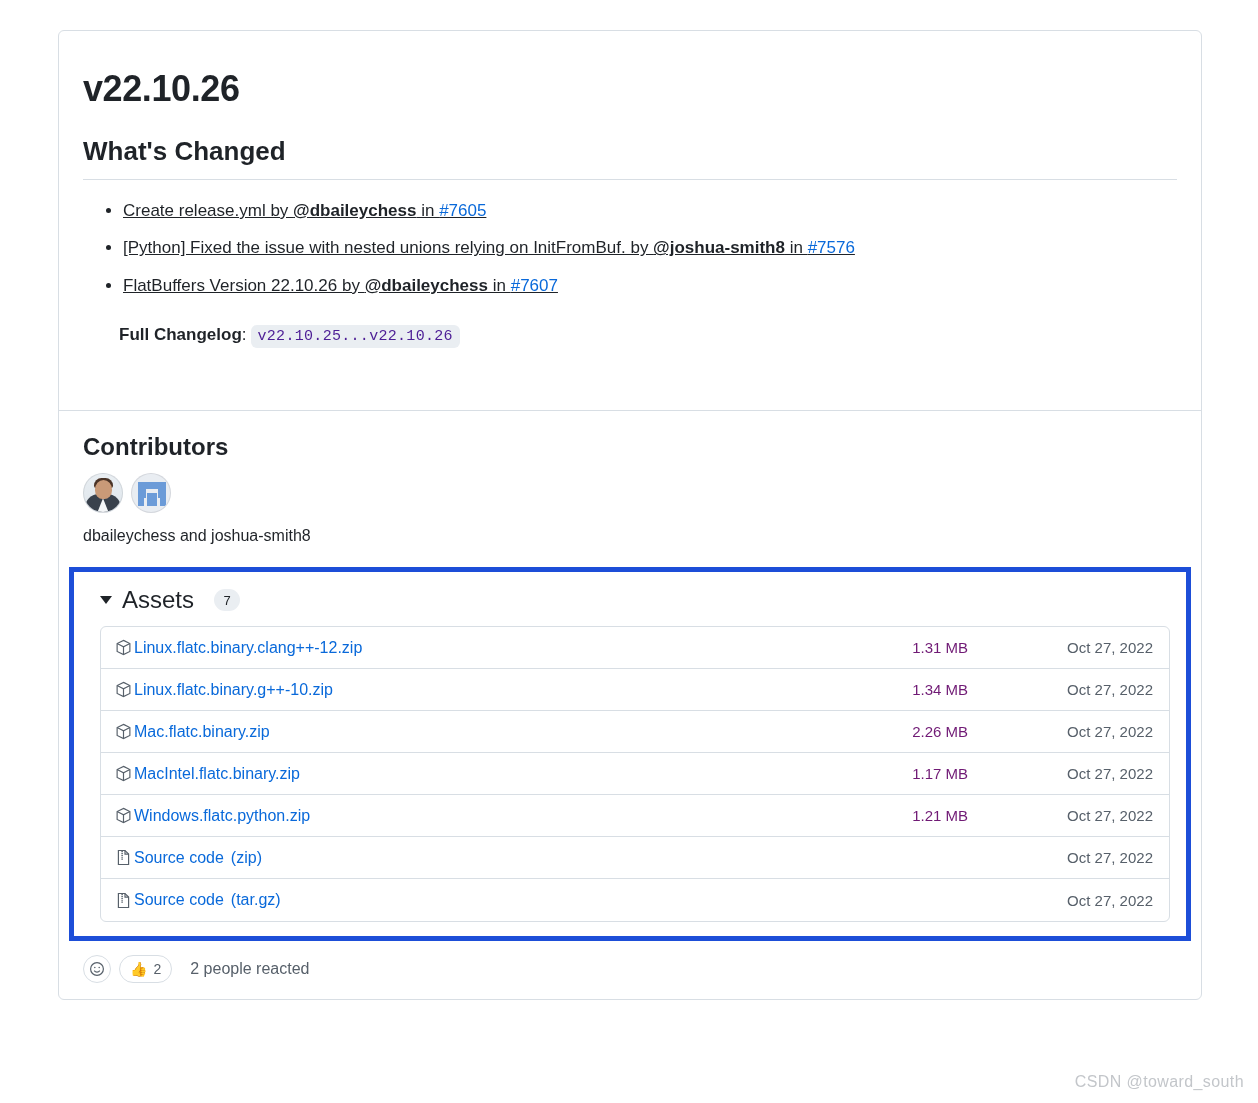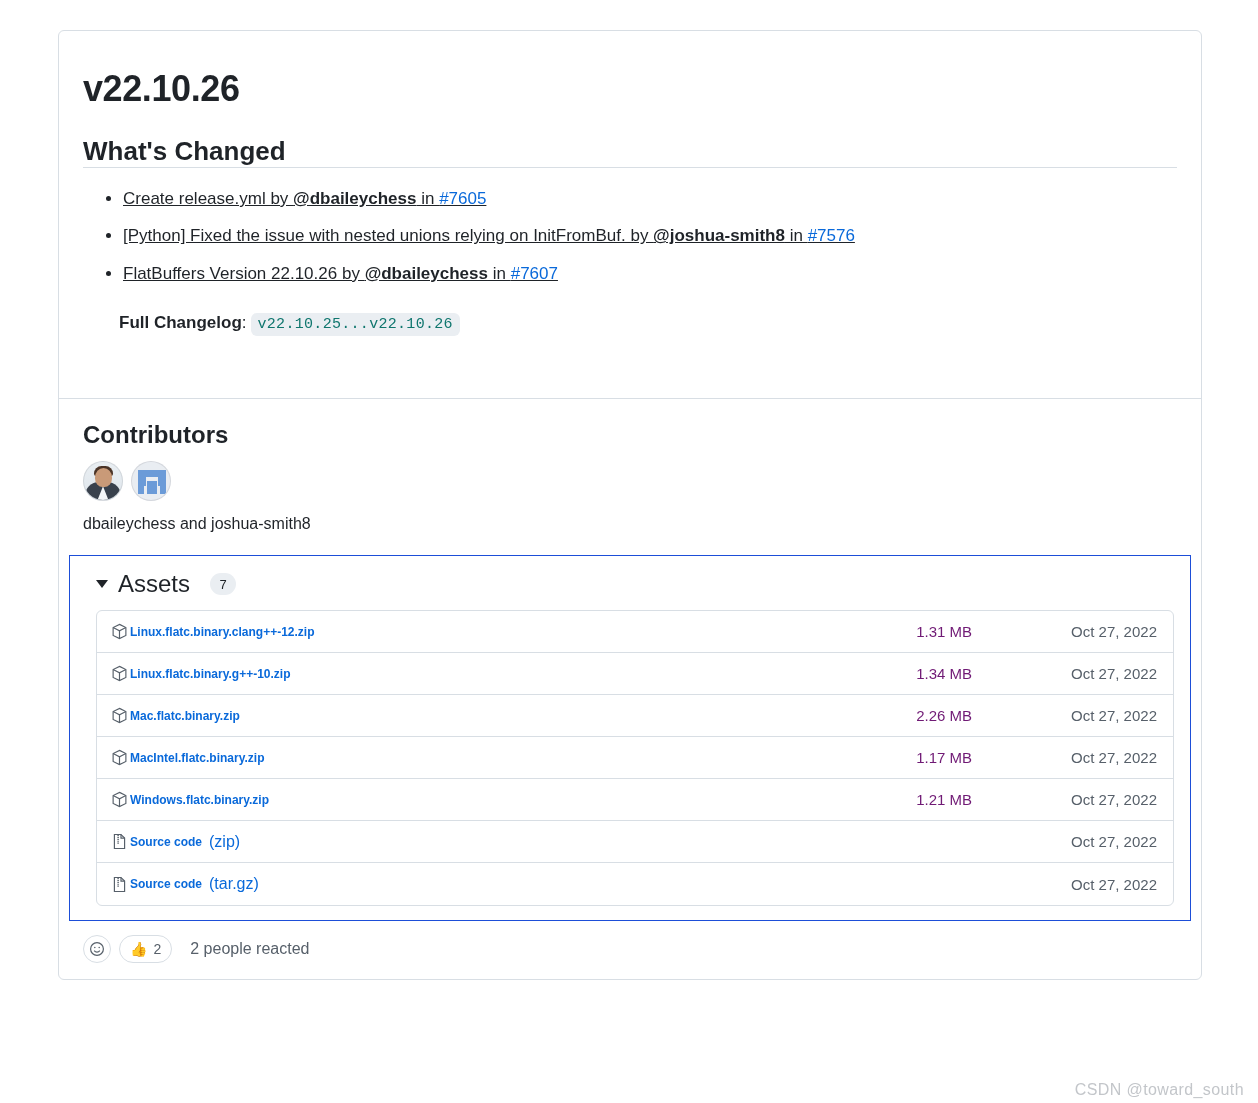--- a/index.html
+++ b/index.html
@@ -40,20 +40,21 @@
     line-height: 1.5;
   }
 
   a.link { color: #0969da; text-decoration: none; }
 
   .section-heading {
     font-size: 26px;
     font-weight: bold;
     color: #1f2328;
     margin: 26px 0 0 0;
+    padding-bottom: 12px;
     border-bottom: 1px solid #d8dee4;
     line-height: 1.25;
   }
 
   ul.changes {
     list-style: disc;
     margin: 18px 0 0 0;
     padding-left: 40px;
     color: #1f2328;
   }
@@ -70,21 +71,21 @@
     font-size: 17px;
     color: #1f2328;
   }
   .changelog-line b { font-weight: bold; margin-left: 36px; }
   code.inline-code {
     font-family: "Liberation Mono", monospace;
     background: #eaeef2;
     border-radius: 6px;
     padding: 3px 7px;
     font-size: 15px;
-    color: #0f766e;
+    color: #4c1d95;
     margin-left: 4px;
     letter-spacing: 0.3px;
   }
 
   .card-divider {
     border-top: 1px solid #d8dee4;
     margin: 26px 0 0 0;
   }
 
   
@@ -146,21 +147,21 @@
   .contrib-names {
     margin-top: 14px;
     font-size: 16px;
     color: #1f2328;
   }
 
   
   .assets-highlight {
     position: relative;
     margin: 16px 10px 0 10px;
-    border: 1px solid #1d4ed8;
+    border: 5px solid #1d4ed8;
     padding: 12px 14px 14px 14px;
   }
   .assets-header {
     display: flex;
     align-items: center;
     gap: 10px;
     padding: 2px 0 12px 12px;
   }
   .caret {
     width: 0; height: 0;
@@ -206,23 +207,23 @@
     flex: 1 1 auto;
     display: flex;
     align-items: center;
     gap: 2px;
     min-width: 0;
     white-space: nowrap;
   }
   .asset-icon { width: 17px; height: 17px; flex: 0 0 auto; display: block; color: #57606a; }
   .asset-link {
     color: #0969da;
-    font-weight: bold;
+    font-weight: normal;
     text-decoration: none;
-    font-size: 12px;
+    font-size: 16px;
   }
   .asset-suffix { color: #0969da; font-weight: normal; margin-left: 5px; font-size: 16px; }
   .asset-size {
     width: 150px;
     text-align: right;
     color: #701a75;
     font-size: 15px;
     flex: 0 0 auto;
   }
   .asset-date {
@@ -266,21 +267,21 @@
   .react-pill .emoji { font-size: 14px; line-height: 1; }
   .react-text {
     margin-left: 10px;
     font-size: 16px;
     color: #57606a;
   }
 
   
   .watermark {
     position: absolute;
-    right: 14px; bottom: 4px;
+    right: 14px; bottom: 12px;
     font-size: 16px;
     color: #c3c6ca;
     letter-spacing: 0.4px;
   }
 </style>
 </head>
 <body>
 
 <div class="page">
 
@@ -391,21 +392,21 @@
           <span class="asset-date">Oct 27, 2022</span>
         </div>
 
         <div class="asset-row">
           <span class="asset-name">
             <svg class="asset-icon" viewBox="0 0 16 16" fill="none" stroke="currentColor" stroke-width="1.1">
                 <path d="M8 1.3 14 4.3v7.4L8 14.7 2 11.7V4.3z"></path>
                 <path d="M2 4.3 8 7.3l6-3"></path>
                 <path d="M8 7.3v7.4"></path>
               </svg>
-            <a class="asset-link" href="#">Windows.flatc.binary.zip</a>
+            <a class="asset-link" href="#">Windows.flatc.python.zip</a>
             <span class="asset-suffix"></span>
           </span>
           <span class="asset-size">1.21 MB</span>
           <span class="asset-date">Oct 27, 2022</span>
         </div>
 
         <div class="asset-row">
           <span class="asset-name">
             <svg class="asset-icon" viewBox="0 0 16 16" fill="none" stroke="currentColor" stroke-width="1.1">
                 <path d="M3.2 1.4h6.2l3.4 3.4v9.8H3.2z"></path>

